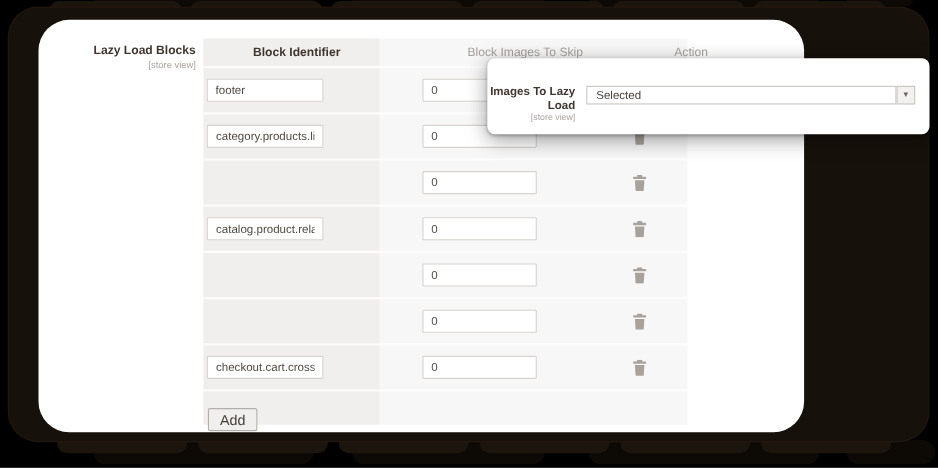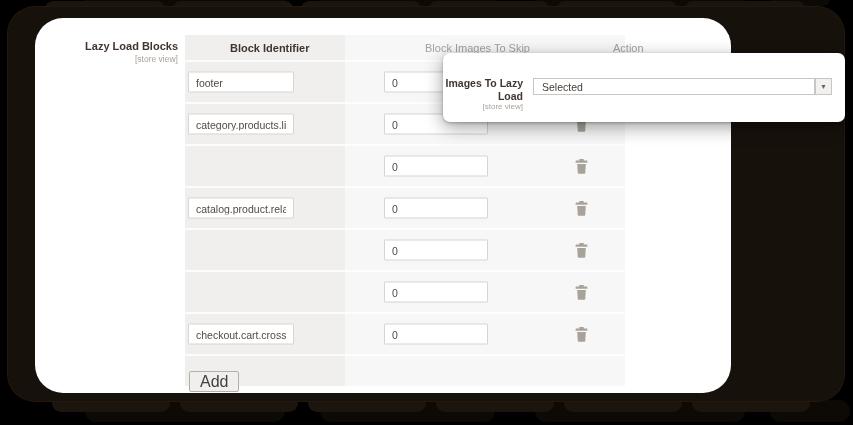--- a/index.html
+++ b/index.html
@@ -43,21 +43,21 @@
   .skip-input{left:199px;width:104px;color:#b5afa9;}
   .trash-btn{
     position:absolute;left:386px;top:50%;transform:translateY(-50%);
     width:20px;height:18px;background:none;border:none;padding:0;margin:0;cursor:pointer;
     display:flex;align-items:center;justify-content:center;
   }
   .add-row{position:relative;height:46px;border-top:2px solid rgba(255,255,255,.78);}
   .add-btn{
     position:absolute;left:4px;top:15px;height:21px;padding:0 10px;
     background:#f0efed;border:1px solid #b3afab;border-radius:2px;
-    font-family:"Liberation Sans",sans-serif;font-size:16px;color:#44403b;cursor:pointer;
+    font-family:"Liberation Sans",sans-serif;font-size:13px;color:#44403b;cursor:pointer;
   }
   
   #popover{
     position:absolute;left:443px;top:53px;width:402px;height:69px;
     background:#fff;border-radius:7px;z-index:5;
     box-shadow:0 5px 18px rgba(0,0,0,.38), 0 1px 3px rgba(0,0,0,.25);
   }
   .ov-label{position:absolute;left:0;top:24px;width:80px;text-align:right;}
   .ov-label .lbl{font-size:10.5px;font-weight:700;color:#41362f;line-height:1.2;display:block;}
   .ov-label .scope{font-size:8px;}

